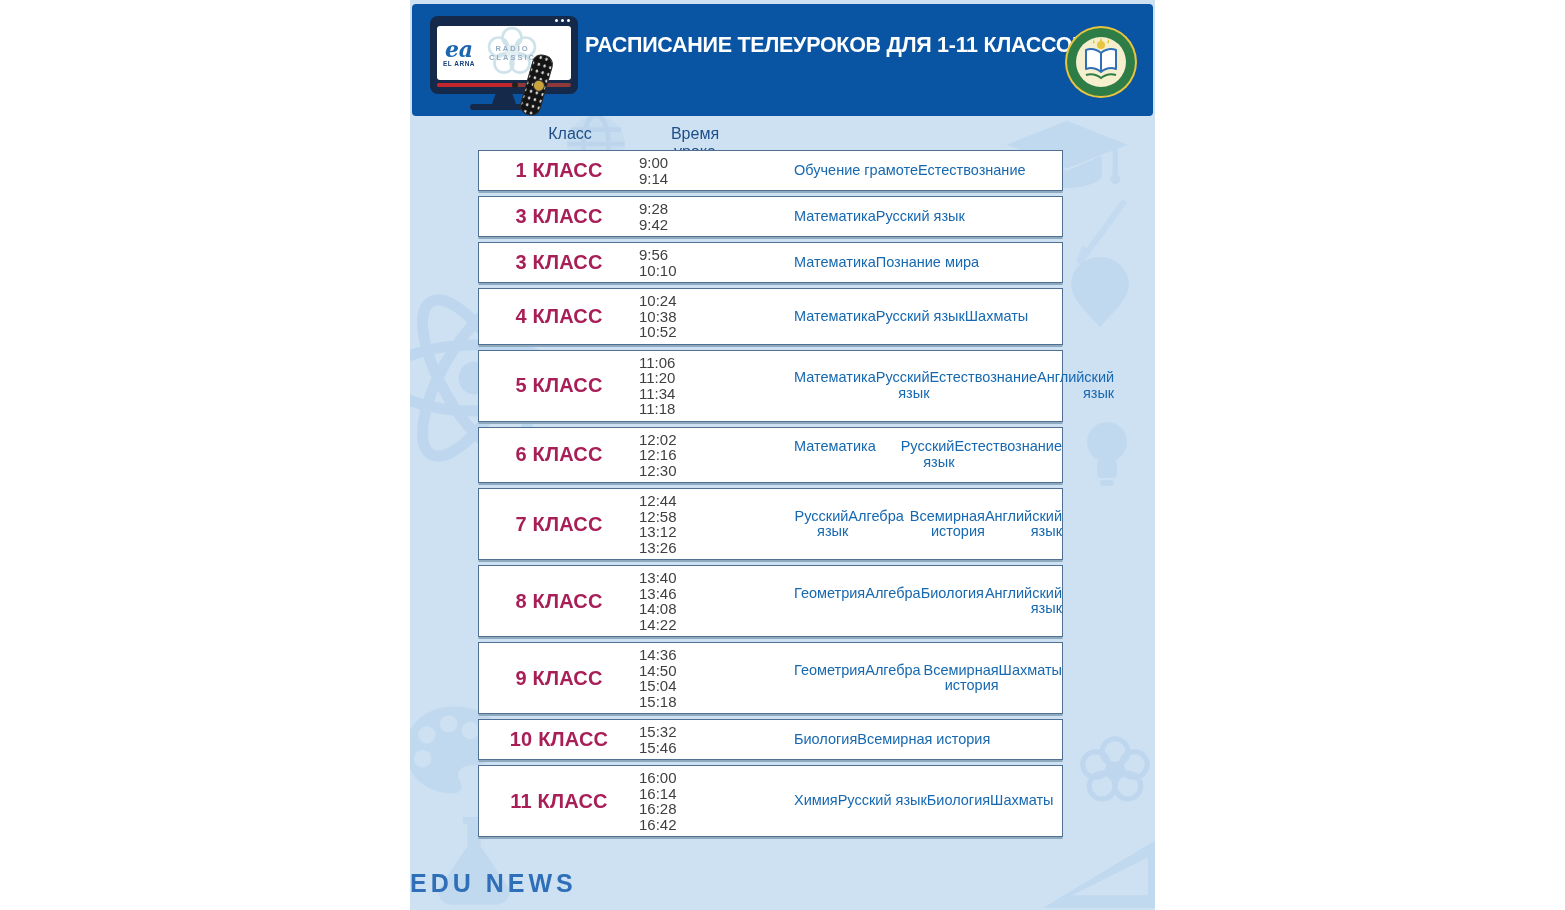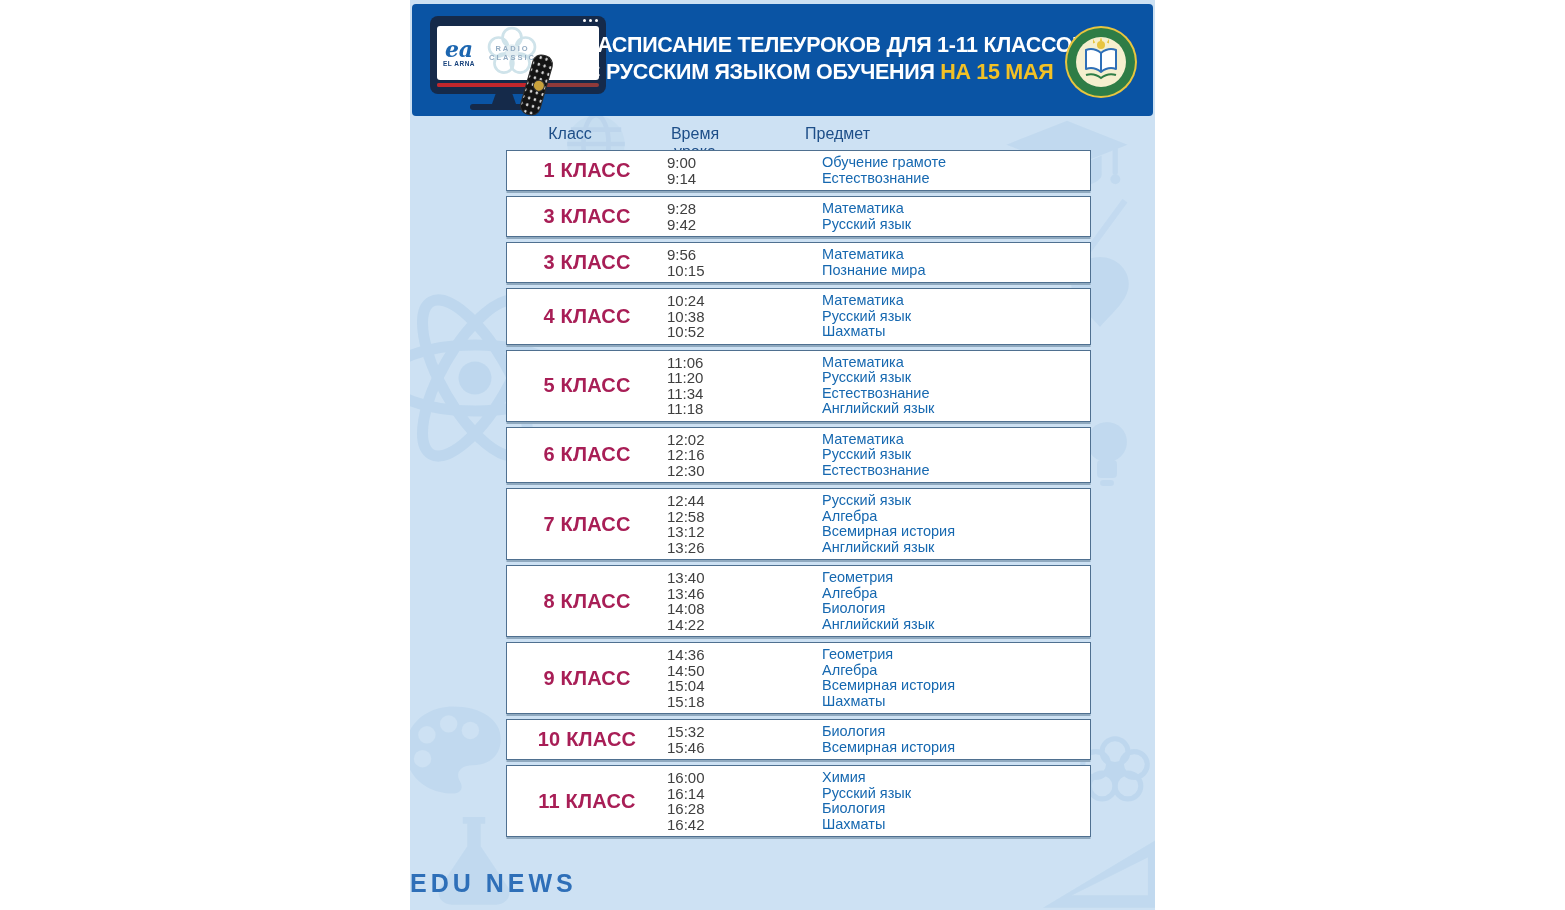--- a/index.html
+++ b/index.html
@@ -22,21 +22,21 @@
     position: absolute; top: 4px; left: 2px; right: 2px; height: 112px;
     background: var(--header_bg, #0a54a4);
     border-radius: 4px; z-index: 5;
   }
   .title-block { position: absolute; left: 173px; top: 28px; line-height: 27px; }
   .title-line { color: #ffffff; font-size: 21.5px; font-weight: bold; letter-spacing: -0.3px; white-space: nowrap; }
   .title-date { color: var(--accent_yellow, #f2c125); }
   
   .tv-wrap { position: absolute; left: 18px; top: 8px; width: 155px; height: 108px; }
   .tv-frame {
-    position: absolute; left: 0; top: 4px; width: 176px; height: 78px;
+    position: absolute; left: 0; top: 4px; width: 148px; height: 78px;
     background: #152a4a; border-radius: 8px;
   }
   .tv-dots { position: absolute; right: 8px; top: 3px; display: flex; gap: 3px; }
   .tv-dots i { width: 3px; height: 3px; border-radius: 50%; background: #ffffff; display: block; }
   .tv-screen {
     position: absolute; left: 7px; top: 10px; right: 7px; bottom: 14px;
     background: #ffffff; border-radius: 3px; overflow: hidden;
     display: flex; align-items: center;
   }
   .ea-card { margin-left: 6px; text-align: center; }
@@ -66,37 +66,37 @@
   
   .col-headers {
     position: absolute; left: 80px; top: 125px; width: 585px;
     display: grid; grid-template-columns: 160px 90px 1fr;
     color: var(--heading_color, #1d4e88); font-weight: normal; font-size: 16px;
     z-index: 2;
   }
   .col-h { text-align: center; }
   .col-h.subject { text-align: left; padding-left: 65px; }
   .rows {
-    position: absolute; left: 96px; top: 150px; width: 585px;
+    position: absolute; left: 68px; top: 150px; width: 585px;
     display: flex; flex-direction: column; gap: 5px; z-index: 2;
   }
   .row {
     background: #ffffff;
     border: 1.5px solid #4f7090;
     box-shadow: 0 2.5px 0 -0.5px #8fa9bf;
     display: grid; grid-template-columns: 160px 90px 1fr;
     padding: 4px 0; align-items: center;
   }
   .class-cell {
     text-align: center; color: var(--class_color, #a81e56);
     font-weight: bold; font-size: 20px; letter-spacing: .2px;
   }
   .time-cell { display: flex; flex-direction: column; align-items: flex-start; }
   .time-line { color: var(--time_color, #3f3f3f); font-size: 15px; line-height: 15.5px; }
-  .subject-cell { padding-left: 65px; display: flex; flex-direction: column; }
+  .subject-cell { padding-left: 65px; display: flex; flex-direction: row; text-align: right; }
   .subject-line { color: var(--subject_color, #1668b0); font-size: 14.5px; line-height: 15.5px; }
   
   .footer {
     position: absolute; left: 0; right: 0; top: 869px; text-align: left;
     color: var(--footer_color, #2e6fb8); font-weight: bold; font-size: 25px;
     letter-spacing: 4px;
   }
 </style>
 </head>
 <body>
@@ -225,24 +225,20 @@
             <div class="tv-bar-knob"></div>
         </div>
       </div>
       <div class="tv-neck"></div>
       <div class="tv-base"></div>
       <div class="remote"></div>
     </div>
 
     <div class="title-block">
       <div class="title-line">РАСПИСАНИЕ ТЕЛЕУРОКОВ ДЛЯ 1-11 КЛАССОВ</div>
-      <div class="title-line">
-        <span>С РУССКИМ ЯЗЫКОМ ОБУЧЕНИЯ</span>
-        <span class="title-date">НА 15 МАЯ</span>
-      </div>
     </div>
 
     <div class="emblem">
       <svg width="74" height="74" viewBox="0 0 74 74">
         <circle cx="37" cy="37" r="36" fill="#e8c53f"></circle>
         <circle cx="37" cy="37" r="34" fill="#2e7d46"></circle>
         <circle cx="37" cy="37" r="25" fill="#f5efce"></circle>
         <g fill="#e8c53f">
           <circle cx="37" cy="20" r="4"></circle>
           <path d="M37 12l1.2 4h-2.4zM29 14l2.2 3.4-2.2 1zM45 14l-2.2 3.4 2.2 1z"></path>
@@ -250,21 +246,20 @@
         <path d="M37 28c-5-4-11-4.5-15-3v19c4-1.5 10-1 15 3 5-4 11-4.5 15-3V25c-4-1.5-10-1-15 3z" fill="#ffffff" stroke="#2e6fb8" stroke-width="2" stroke-linejoin="round"></path>
         <path d="M37 28v19" stroke="#2e6fb8" stroke-width="2"></path>
         <path d="M22 50c5-1.5 10-1 15 3 5-4 10-4.5 15-3" fill="none" stroke="#2e7d46" stroke-width="2"></path>
       </svg>
     </div>
   </div>
 
   <div class="col-headers">
     <div class="col-h">Класс</div>
     <div class="col-h">Время урока</div>
-    <div class="col-h subject">Предмет</div>
   </div>
 
   <div class="rows" id="rows">
     <div class="row">
       <div class="class-cell">1 КЛАСС</div>
       <div class="time-cell">
           <div class="time-line">9:00</div>
           <div class="time-line">9:14</div>
         </div>
       <div class="subject-cell">
@@ -282,21 +277,21 @@
       <div class="subject-cell">
           <div class="subject-line">Математика</div>
           <div class="subject-line">Русский язык</div>
         </div>
     </div>
 
     <div class="row">
       <div class="class-cell">3 КЛАСС</div>
       <div class="time-cell">
           <div class="time-line">9:56</div>
-          <div class="time-line">10:15</div>
+          <div class="time-line">10:10</div>
         </div>
       <div class="subject-cell">
           <div class="subject-line">Математика</div>
           <div class="subject-line">Познание мира</div>
         </div>
     </div>
 
     <div class="row">
       <div class="class-cell">4 КЛАСС</div>
       <div class="time-cell">

